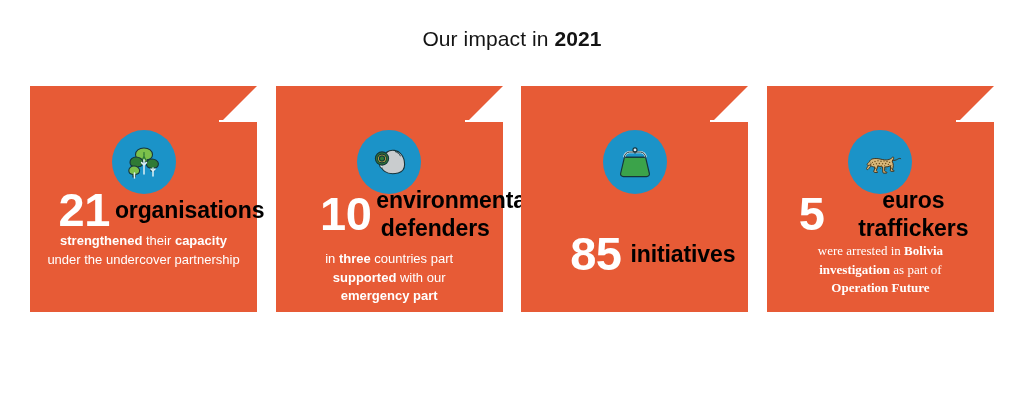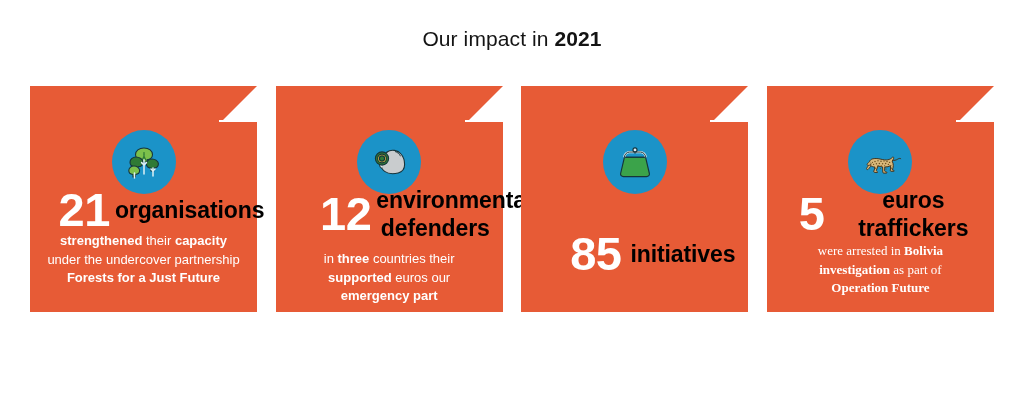--- a/index.html
+++ b/index.html
@@ -194,21 +194,20 @@
             </g>
           </svg>
         </div>
         <div class="headline">
           <span class="big-number">21</span>
           <span class="big-label">organisations</span>
         </div>
         <div class="body-lines">
             <div class="line"><span class="b">strengthened</span><span> their </span><span class="b">capacity</span></div>
             <div class="line"><span>under the undercover partnership</span></div>
-            <div class="line"><span class="b">Forests for a Just Future</span></div>
           </div>
       </div>
     </div>
 
     <div class="card card-2">
       <div class="fold"></div>
       <div class="card-inner">
         <div class="icon-badge">
           <svg width="48" height="48" viewBox="0 0 48 48">
             <g stroke="#16343b" stroke-width="1.1" stroke-linejoin="round">
@@ -216,26 +215,26 @@
               <path d="M22.5 14.2c-2.4 0.6 -4 2.6 -4 5c0 2.2 1.4 4 3.6 4.6" fill="#e6e9ea"></path>
               <path d="M18.2 22.5c-2.2 0.5 -3.7 2.2 -3.7 4.3c0 1.6 0.9 3 2.4 3.8" fill="#e6e9ea"></path>
               <circle cx="17" cy="20.5" r="6.6" fill="#2f7a35"></circle>
               <circle cx="17" cy="20.5" r="4.4" fill="#e3c23f"></circle>
               <circle cx="17" cy="20.5" r="2.6" fill="#2f7a35"></circle>
               <path d="M30 13.5c2.6 0.8 4.6 2.6 5.6 4.8" fill="none" stroke="#16343b" stroke-width="0.9"></path>
             </g>
           </svg>
         </div>
         <div class="headline">
-          <span class="big-number">12</span>
+          <span class="big-number">10</span>
           <span class="big-label">environmental defenders</span>
         </div>
         <div class="body-lines">
-            <div class="line"><span>in </span><span class="b">three</span><span> countries their</span></div>
-            <div class="line"><span class="b">supported</span><span> euros our</span></div>
+            <div class="line"><span>in </span><span class="b">three</span><span> countries part</span></div>
+            <div class="line"><span class="b">supported</span><span> with our</span></div>
             <div class="line"><span class="b">emergency part</span></div>
           </div>
       </div>
     </div>
 
     <div class="card card-3">
       <div class="fold"></div>
       <div class="card-inner">
         <div class="icon-badge">
           <svg width="46" height="46" viewBox="0 0 48 48">

